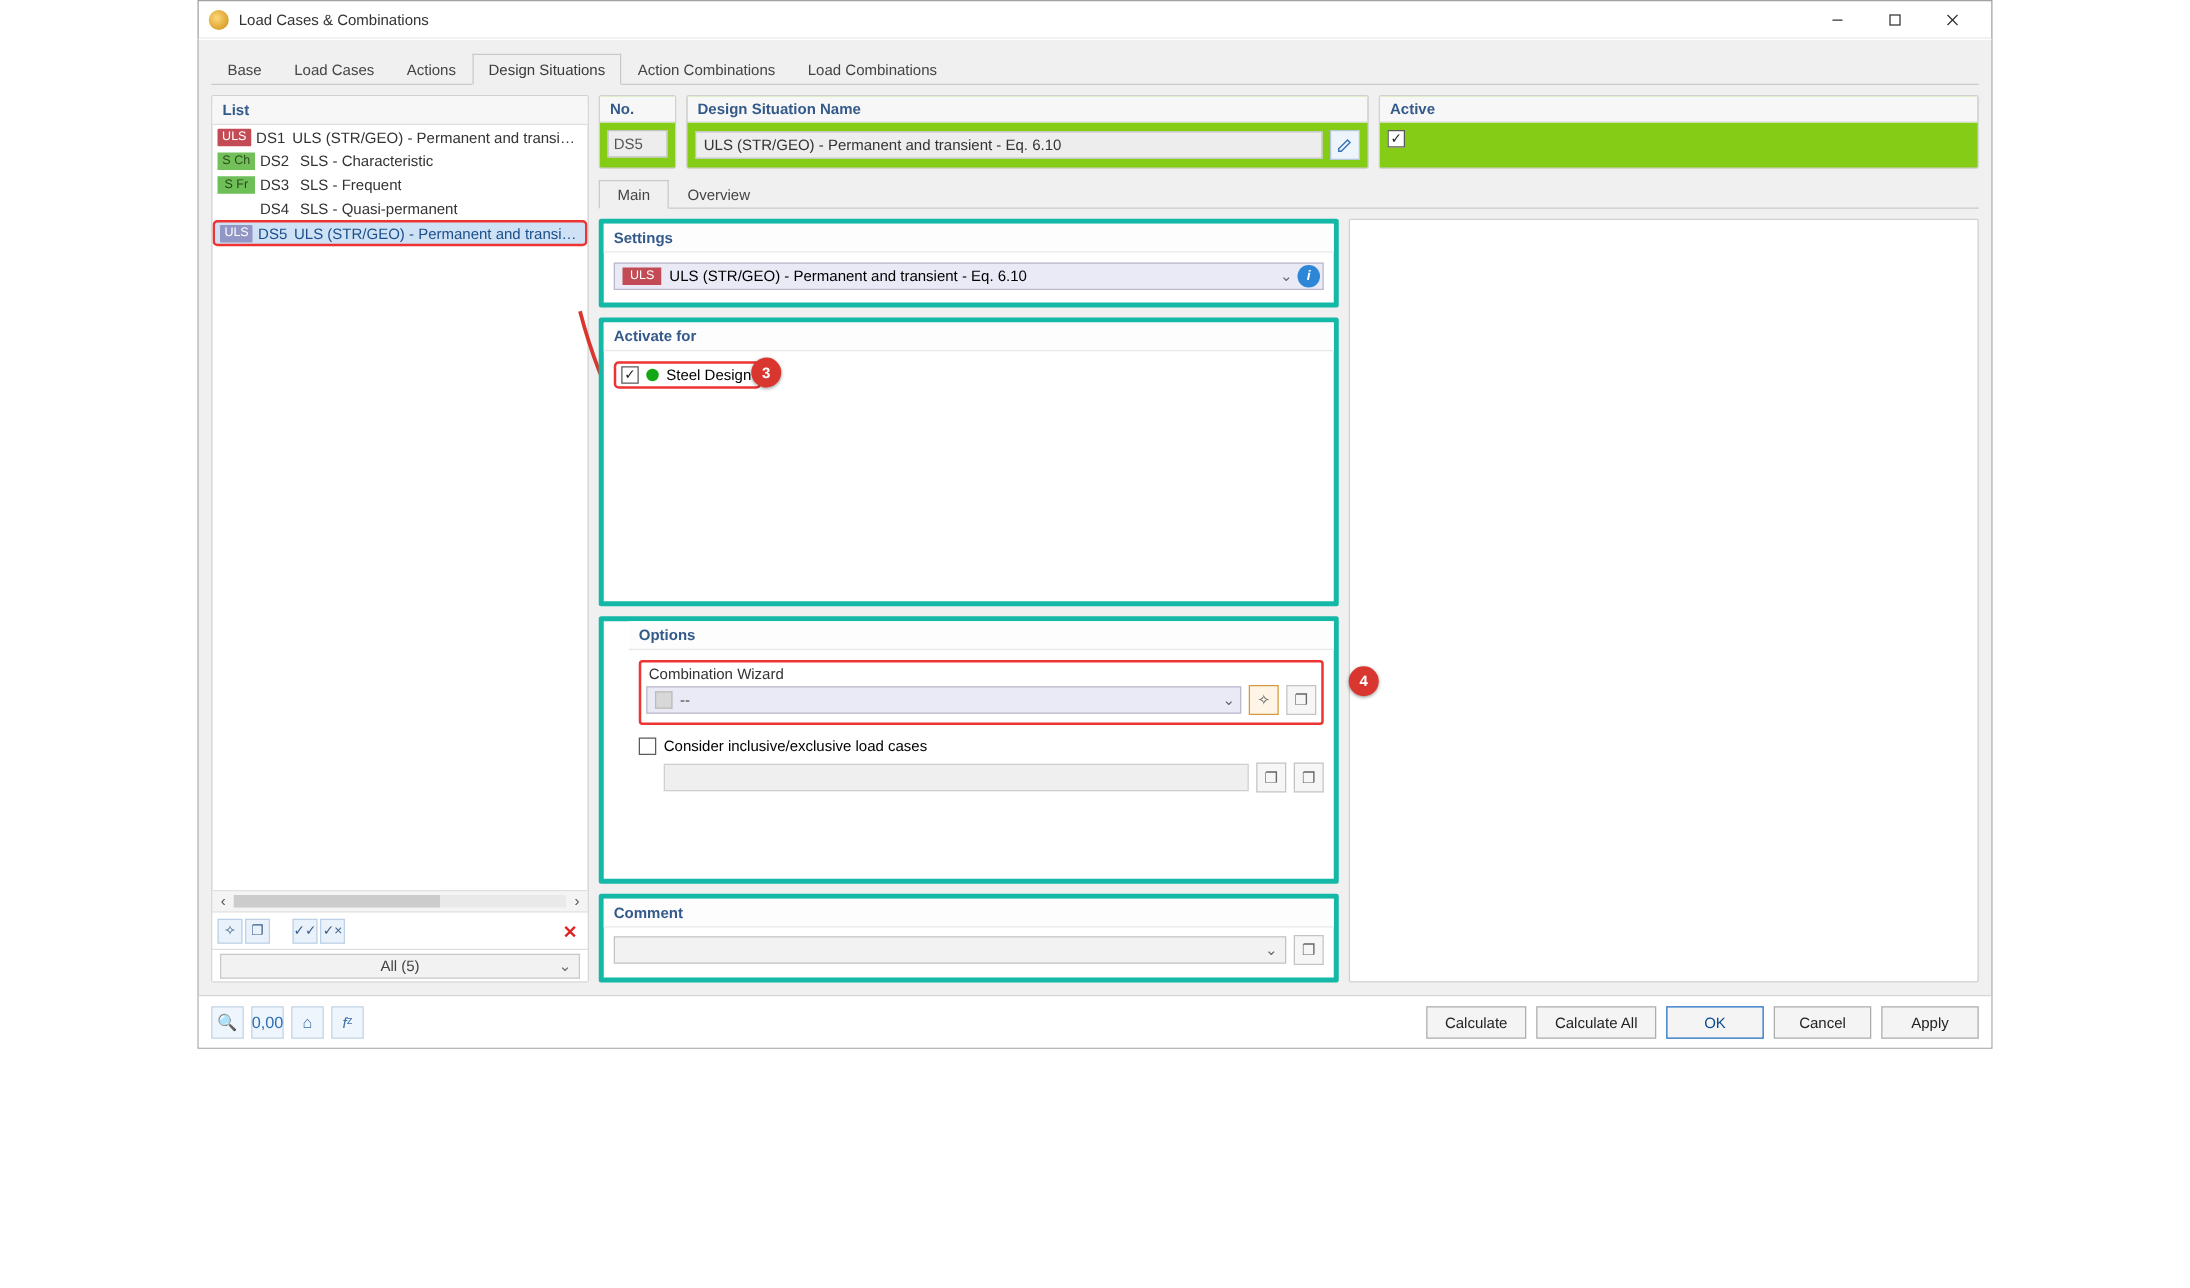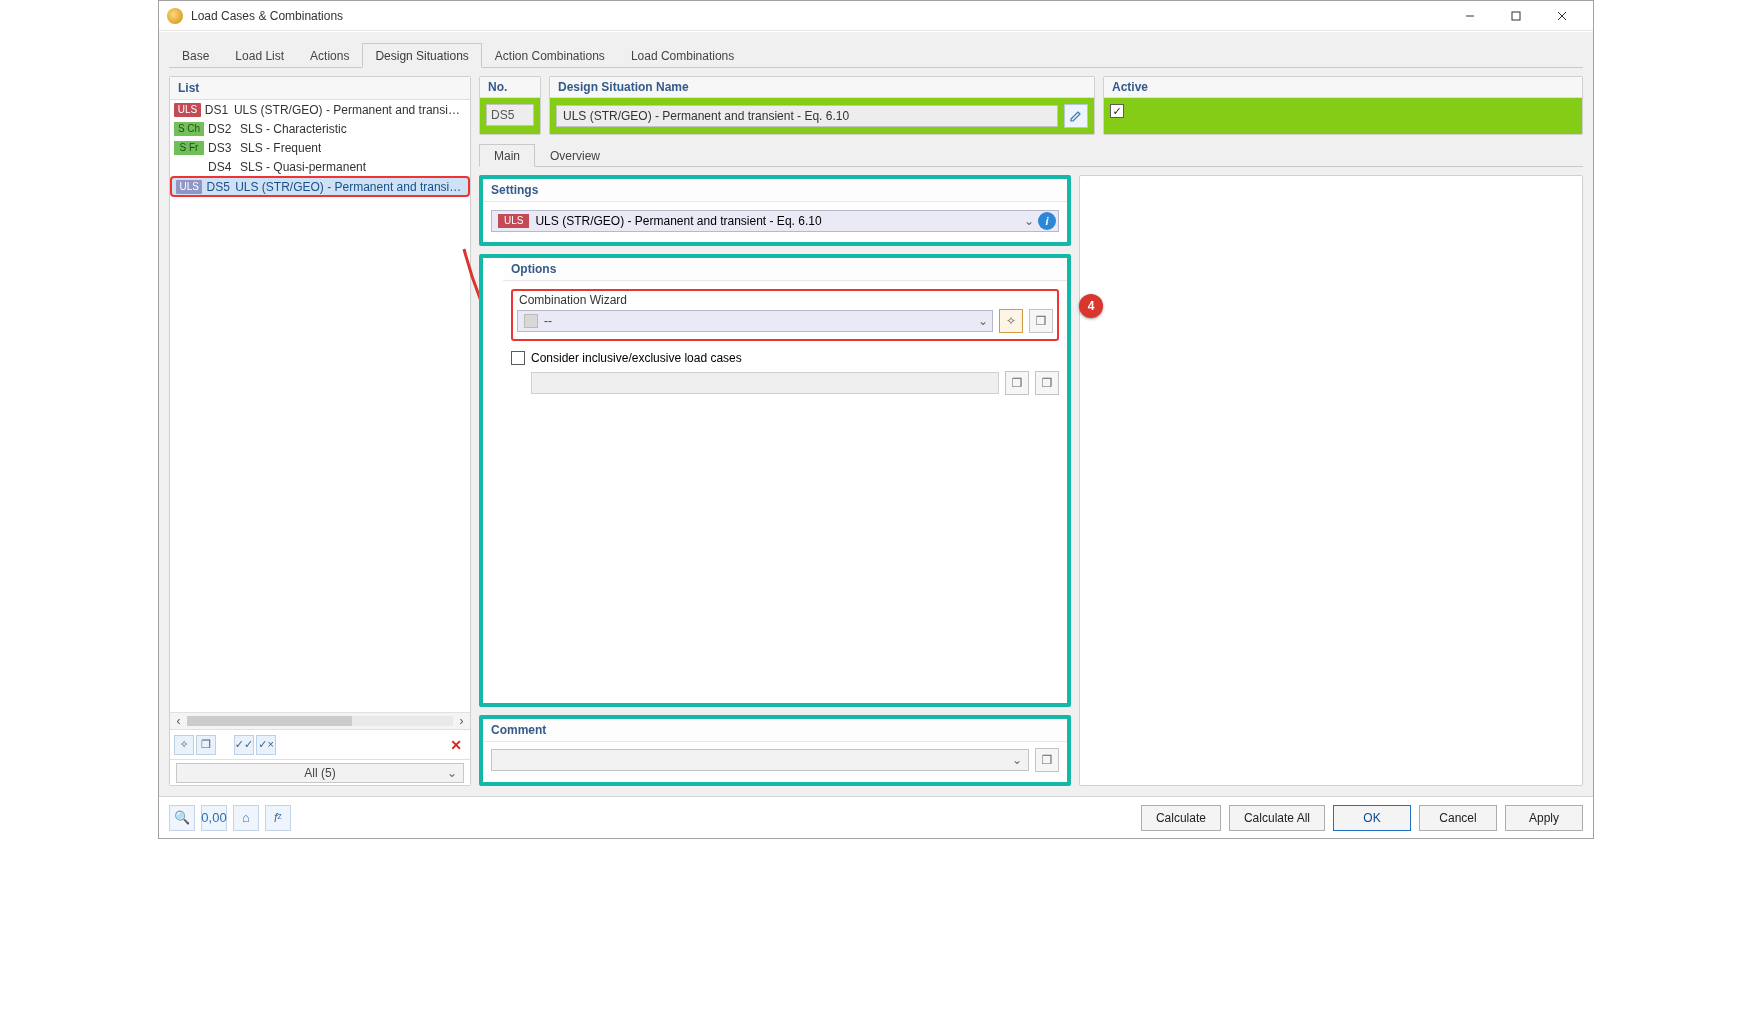--- a/index.html
+++ b/index.html
@@ -144,21 +144,21 @@
             <line x1="9" y1="1" x2="1" y2="9" stroke="#333" stroke-width="1"></line>
           </svg>
         </div>
     </div>
   </div>
 
   <div class="body-wrap">
 
     <div class="tabs" id="main-tabs">
         <div class="tab inactive">Base</div>
-        <div class="tab inactive">Load List</div>
+        <div class="tab inactive">Load Cases</div>
         <div class="tab inactive">Actions</div>
         <div class="tab active">Design Situations</div>
         <div class="tab inactive">Action Combinations</div>
         <div class="tab inactive">Load Combinations</div>
       </div>
 
     <div class="content" style="position:relative;">
 
       <svg class="arrow-overlay" width="60" height="110">
         <defs>
@@ -261,20 +261,31 @@
               <div class="gbody">
                 <div class="select-like">
                   <span class="mini-uls">ULS</span>
                   <span>ULS (STR/GEO) - Permanent and transient - Eq. 6.10</span>
                   <span class="chev">⌄</span>
                   <span class="info-i">i</span>
                 </div>
               </div>
             </div>
 
+            <div class="group activate-group" style="position:relative;">
+              <div class="ghdr">Activate for</div>
+              <div class="gbody activate-body">
+                <span class="steel-hl">
+                  <span class="checkbox checked"></span>
+                  <span class="green-dot"></span>
+                  <span>Steel Design</span>
+                </span>
+                <span class="callout" style="left:118px; top:28px;">3</span>
+              </div>
+            </div>
 
             <div class="group" style="flex:1; position:relative;padding-left:20px;">
               <div class="ghdr">Options</div>
               <div class="gbody options-body">
                 <div class="combo-hl">
                   <div class="lbl">Combination Wizard</div>
                   <div class="combo-row">
                     <div class="combo-select">
                       <span class="sw"></span>
                       <span>--</span>

